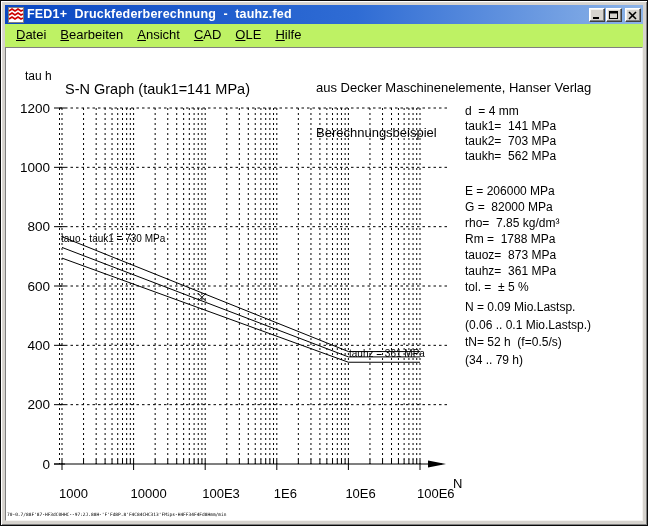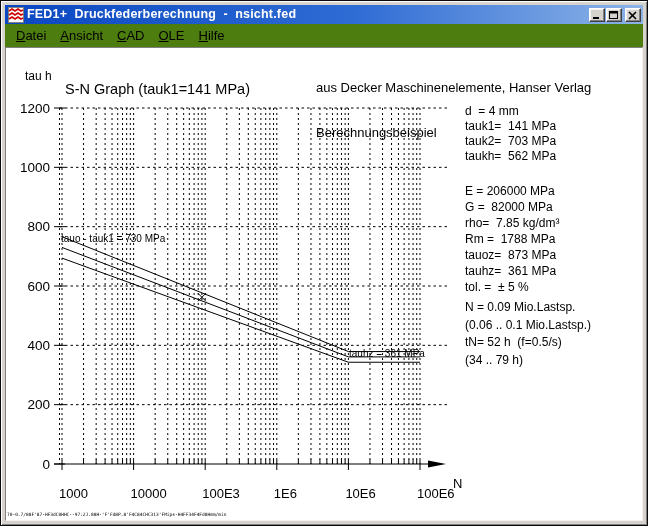--- a/index.html
+++ b/index.html
@@ -25,21 +25,21 @@
   .tb-btn{
     width:16px;height:14px;background:#d6d3ce;position:relative;margin-left:0;
     border:1px solid;border-color:#ffffff #404040 #404040 #ffffff;
     box-shadow:inset -1px -1px 0 #808080, inset 1px 1px 0 #f4f2ef;
   }
   .tb-btn + .tb-btn{margin-left:1px;}
   .tb-btn.close{margin-left:3px;}
   .tb-btn svg{position:absolute;left:2px;top:2px;}
   .menubar{
     position:absolute;left:4px;top:23px;right:4px;height:23px;
-    background:#4d7c0f;display:flex;align-items:center;padding-left:4px;
+    background:#bef264;display:flex;padding-left:4px;
     font-size:13px;color:#000;
   }
   .menu-item{padding:3px 7px 4px 7px;white-space:pre;}
   .menu-item u{text-decoration:underline;}
   .client{
     position:absolute;left:4px;top:46px;right:4px;bottom:4px;
     background:#ffffff;
     border:1px solid;border-color:#808080 #f4f2ef #f4f2ef #808080;
   }
   .overlay{position:absolute;left:0;top:0;pointer-events:none;}
@@ -63,21 +63,21 @@
 
 <div class="window">
 
   <div class="titlebar">
     <svg class="app-icon" viewBox="0 0 16 16">
       <rect x="0.5" y="0.5" width="15" height="15" fill="#ffffff" stroke="#808080" stroke-width="1"></rect>
       <polyline points="1,4 4,2 7,4 10,2 13,4 15,3" fill="none" stroke="#cc0000" stroke-width="1.6"></polyline>
       <polyline points="1,8 4,6 7,8 10,6 13,8 15,7" fill="none" stroke="#cc0000" stroke-width="1.6"></polyline>
       <polyline points="1,12 4,10 7,12 10,10 13,12 15,11" fill="none" stroke="#cc0000" stroke-width="1.6"></polyline>
     </svg>
-    <div class="title-text">FED1+  Druckfederberechnung  -  nsicht.fed</div>
+    <div class="title-text">FED1+  Druckfederberechnung  -  tauhz.fed</div>
     <div class="tb-btns">
       <div class="tb-btn">
         <svg width="10" height="8" viewBox="0 0 10 8">
           <rect x="1" y="6" width="6" height="2" fill="#000"></rect>
         </svg>
       </div>
       <div class="tb-btn">
         <svg width="10" height="9" viewBox="0 0 10 9">
           <rect x="0.5" y="0.5" width="8" height="7" fill="none" stroke="#000"></rect>
           <rect x="0.5" y="0.5" width="8" height="2" fill="#000"></rect>
@@ -87,20 +87,21 @@
         <svg width="10" height="9" viewBox="0 0 10 9">
           <line x1="1" y1="1" x2="8" y2="8" stroke="#000" stroke-width="1.6"></line>
           <line x1="8" y1="1" x2="1" y2="8" stroke="#000" stroke-width="1.6"></line>
         </svg>
       </div>
     </div>
   </div>
 
   <div class="menubar" id="menubar">
       <div class="menu-item"><u>D</u>atei</div>
+      <div class="menu-item"><u>B</u>earbeiten</div>
       <div class="menu-item"><u>A</u>nsicht</div>
       <div class="menu-item"><u>C</u>AD</div>
       <div class="menu-item"><u>O</u>LE</div>
       <div class="menu-item"><u>H</u>ilfe</div>
     </div>
 
   <div class="client"></div>
 
   <svg class="overlay" width="648" height="526" viewBox="0 0 648 526" id="chart-svg" style="font-family:'Liberation Sans',sans-serif;">
       <g stroke="#000000" stroke-width="1" stroke-dasharray="2 3">

